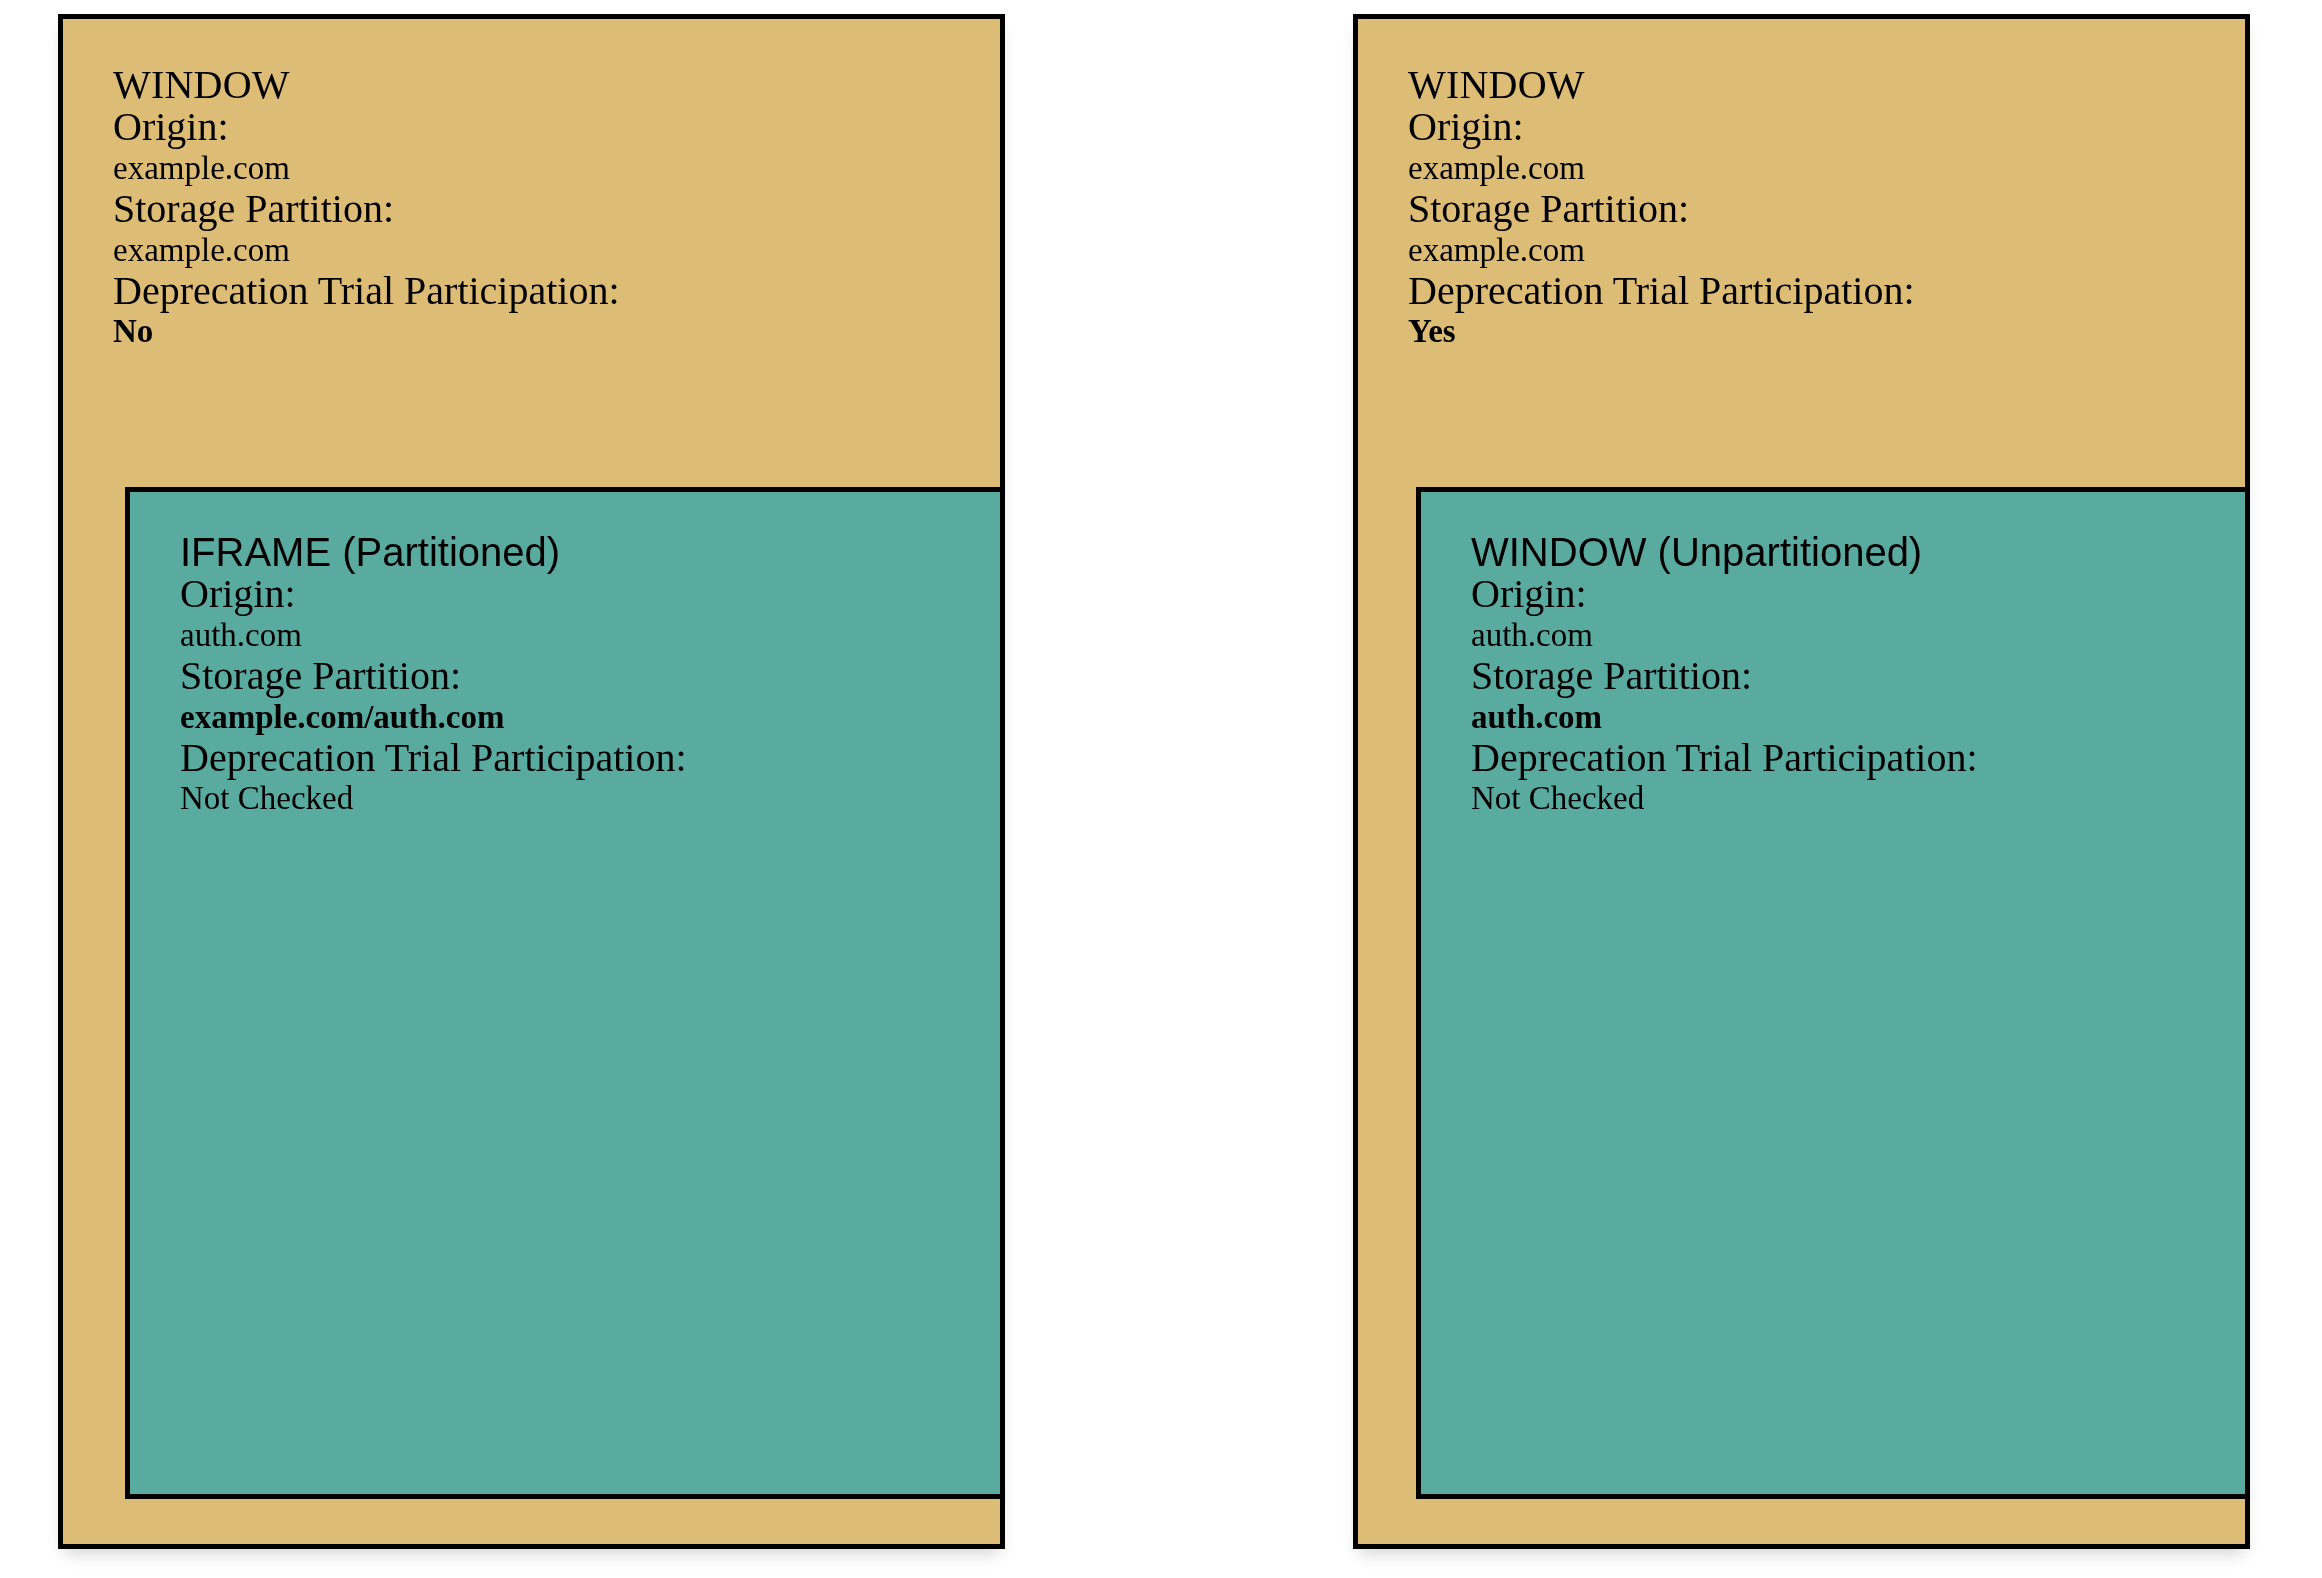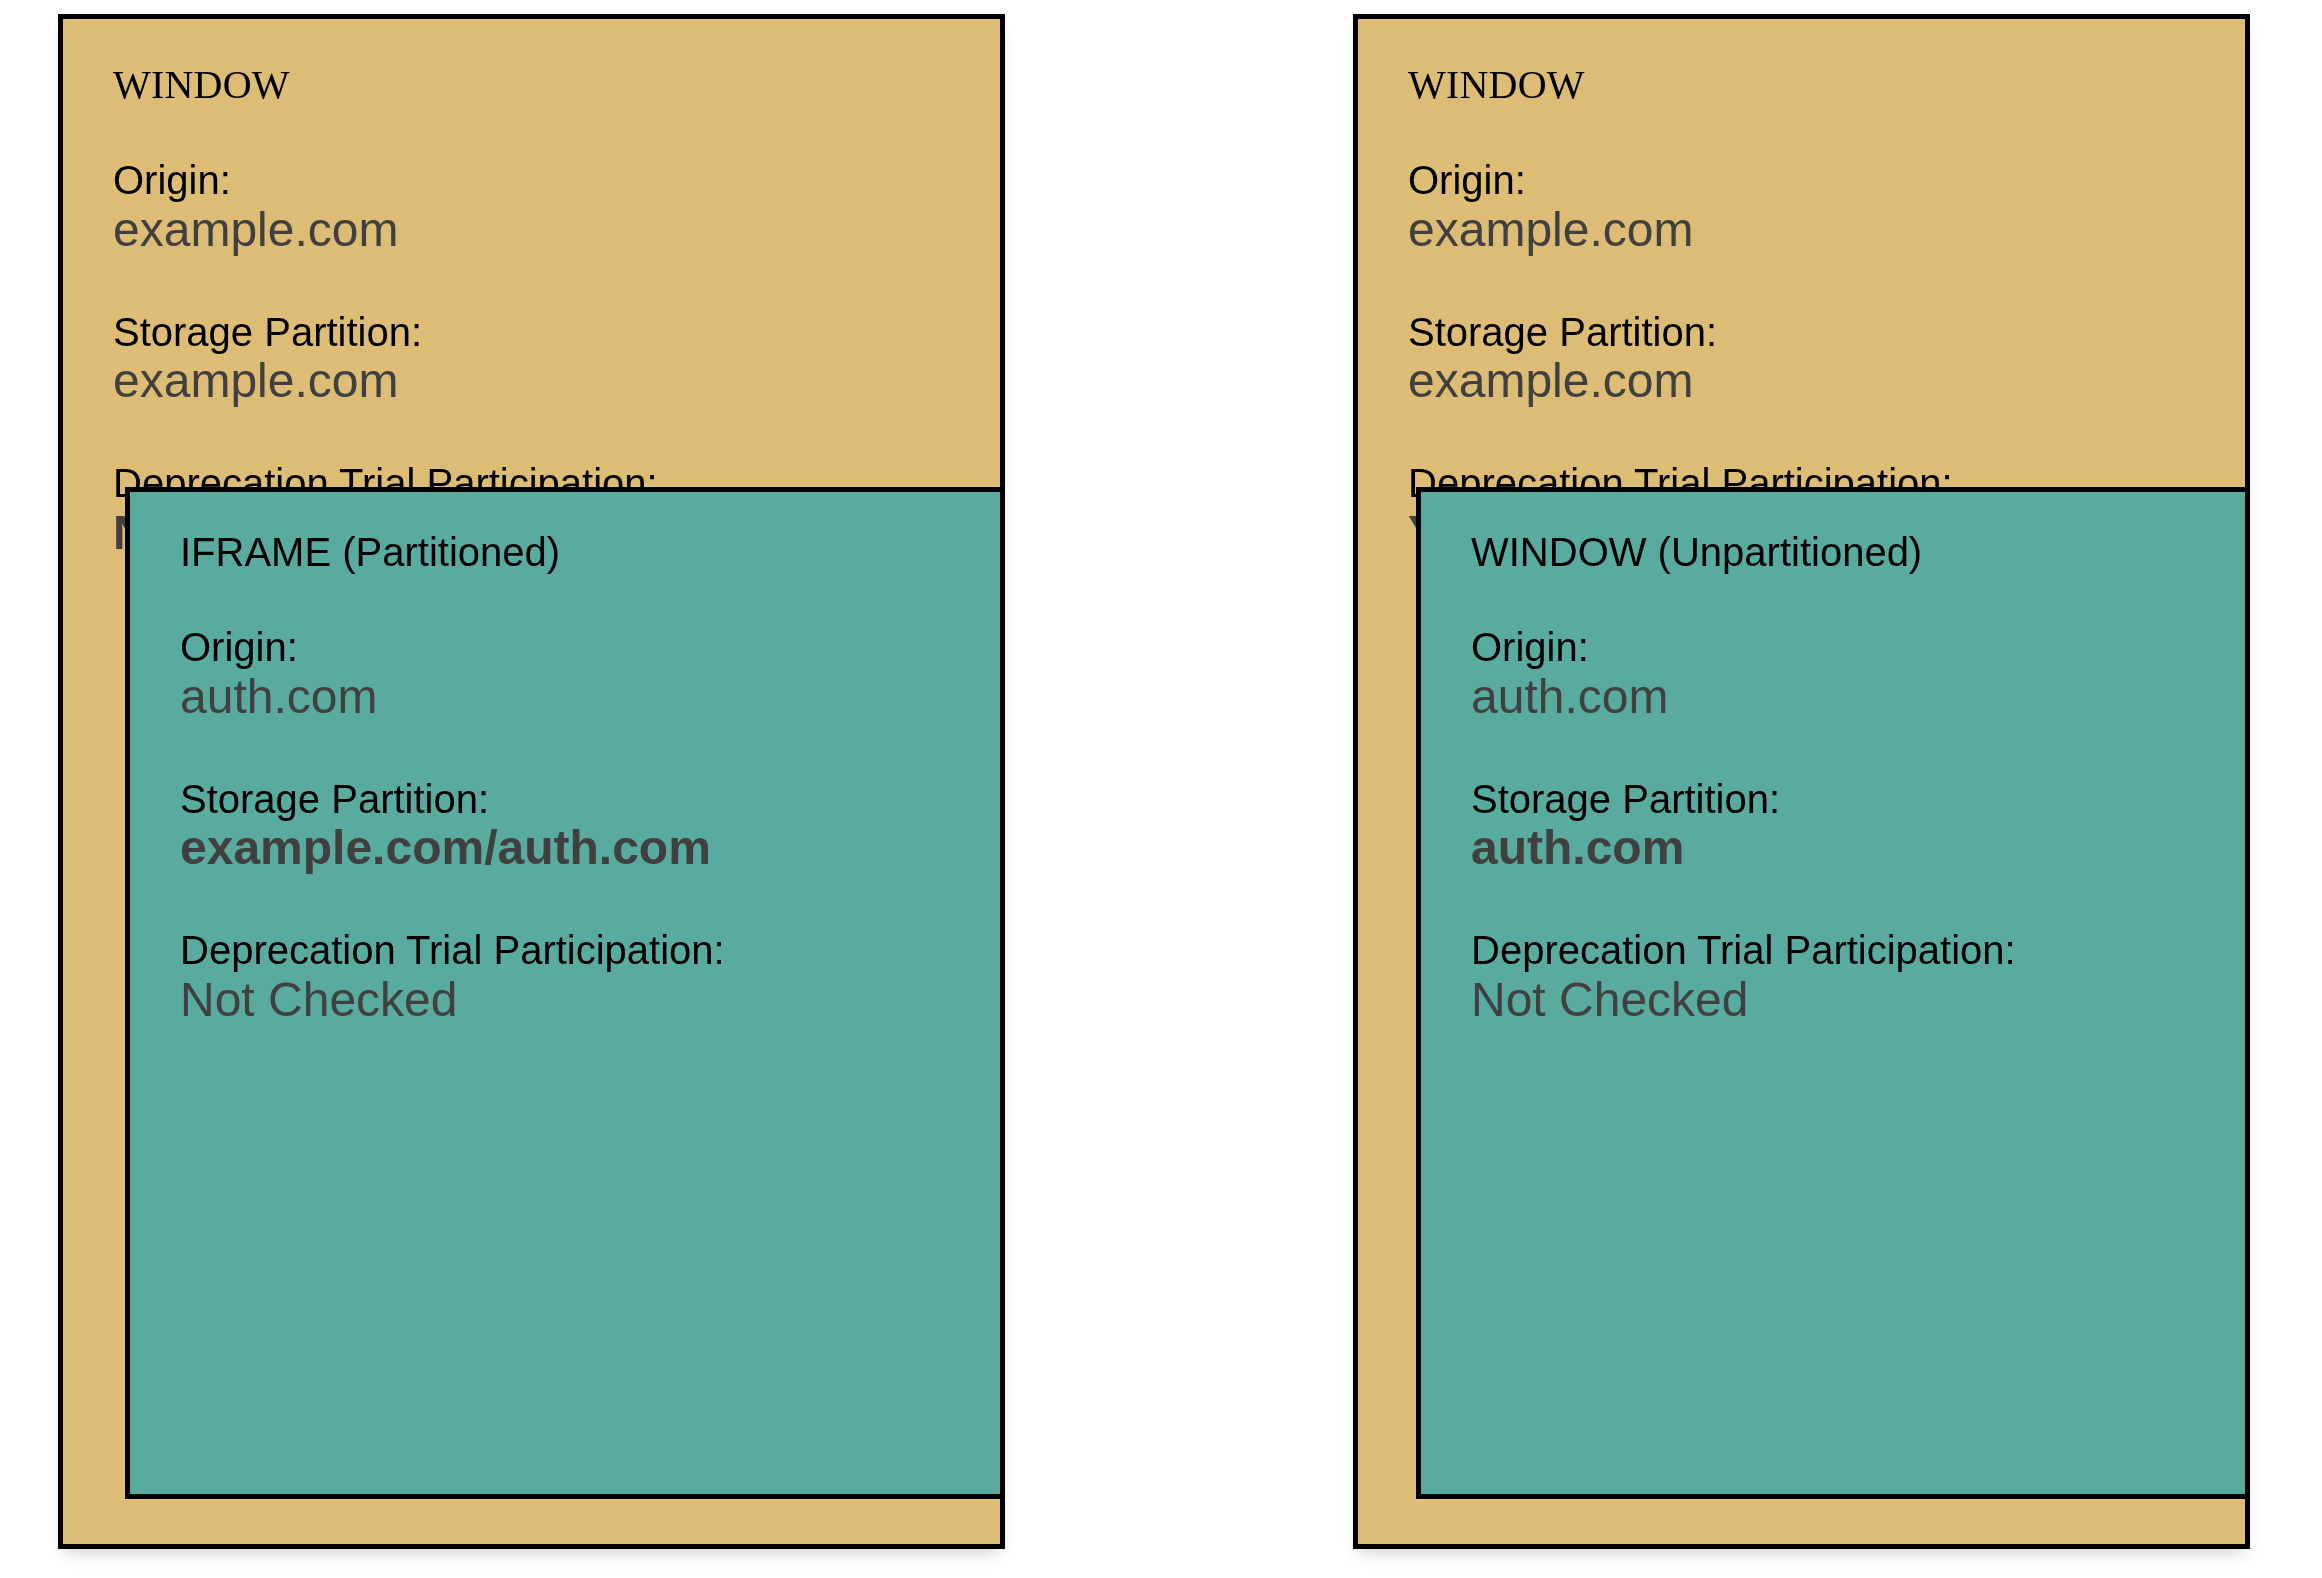--- a/index.html
+++ b/index.html
@@ -52,32 +52,32 @@
   .title {
     font-size: 40px;
     line-height: 1.0;
     color: #000000;
     letter-spacing: 0.2px;
     margin: 0 0 0 0;
     font-family: Liberation Serif, serif;
   }
 
   .field {
-    margin-top: 53px;
+    font-family: Liberation Serif, serif;
   }
   .field .k {
     font-size: 40px;
     line-height: 1.12;
     color: #000000;
     white-space: nowrap;
   }
   .field .v {
-    font-size: 48px;
+    font-size: 33px;
     line-height: 1.12;
-    color: #404040;
+    color: #000000;
     white-space: nowrap;
   }
   .field .v.bold {
     font-weight: bold;
   }
 
   
   .iframe-box {
     position: absolute;
     background: #5aab9f;

